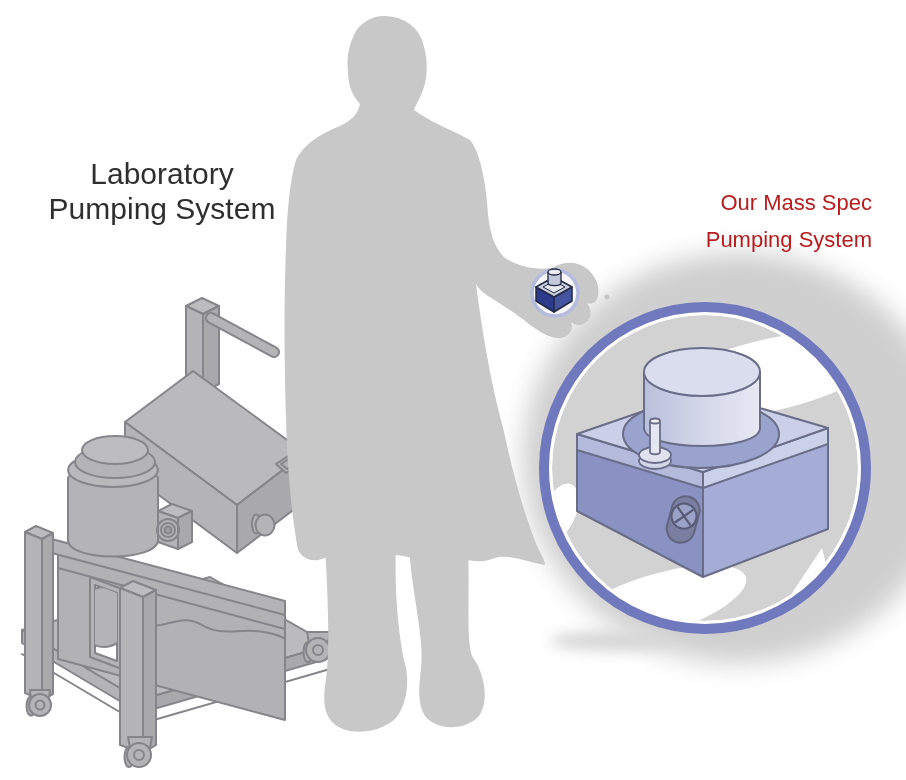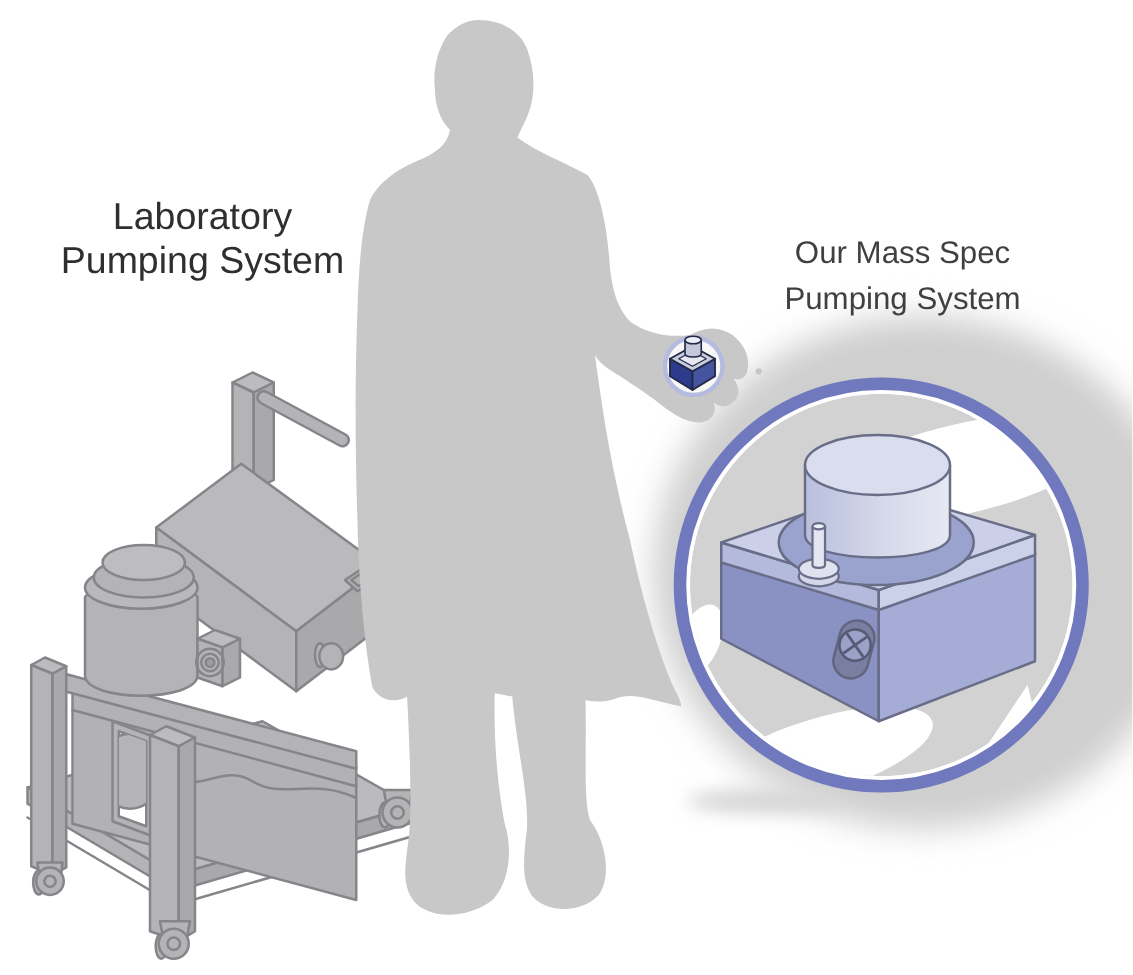--- a/index.html
+++ b/index.html
@@ -1,21 +1,21 @@
 <!DOCTYPE html>
 <html><head>
 <meta charset="utf-8">
 <style>
   html,body{margin:0;padding:0;background:#ffffff;}
   #stage{position:relative;width:906px;height:780px;overflow:hidden;
          font-family:"Liberation Sans", sans-serif;background:#ffffff;}
   #scene{position:absolute;left:0;top:0;}
   .label{position:absolute;text-align:center;}
   #label-left{left:22px;top:156px;width:280px;font-size:30px;line-height:35px;color:#2f2f2f;}
-  #label-right{left:572px;top:184px;width:300px;font-size:25px;line-height:37px;color:#404040;}
+  #label-right{left:572px;top:184px;width:300px;font-size:22px;line-height:37px;color:#b91c1c;text-align:right;}
 </style>
 </head>
 <body>
 
 <div id="stage">
 
 <svg id="scene" width="906" height="780" viewBox="0 0 906 780">
   <defs>
     <filter id="soft" x="-40%" y="-40%" width="180%" height="180%">
       <feGaussianBlur stdDeviation="13"></feGaussianBlur>

